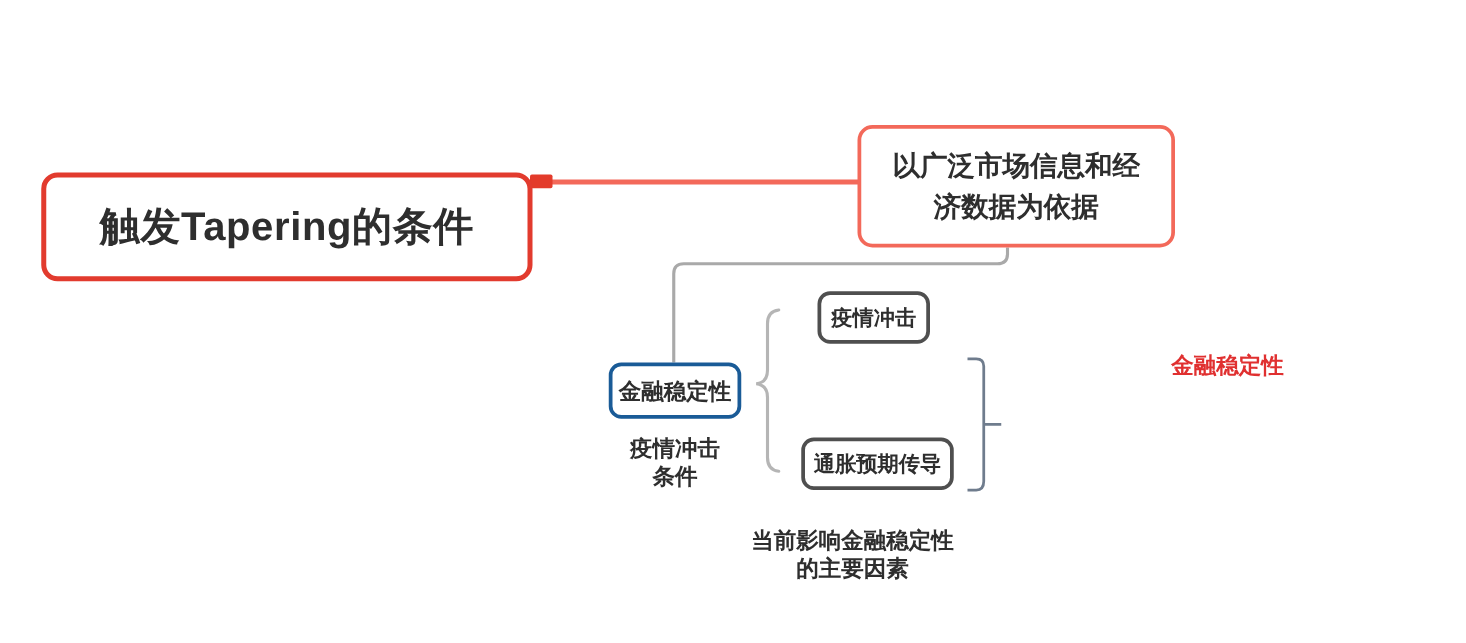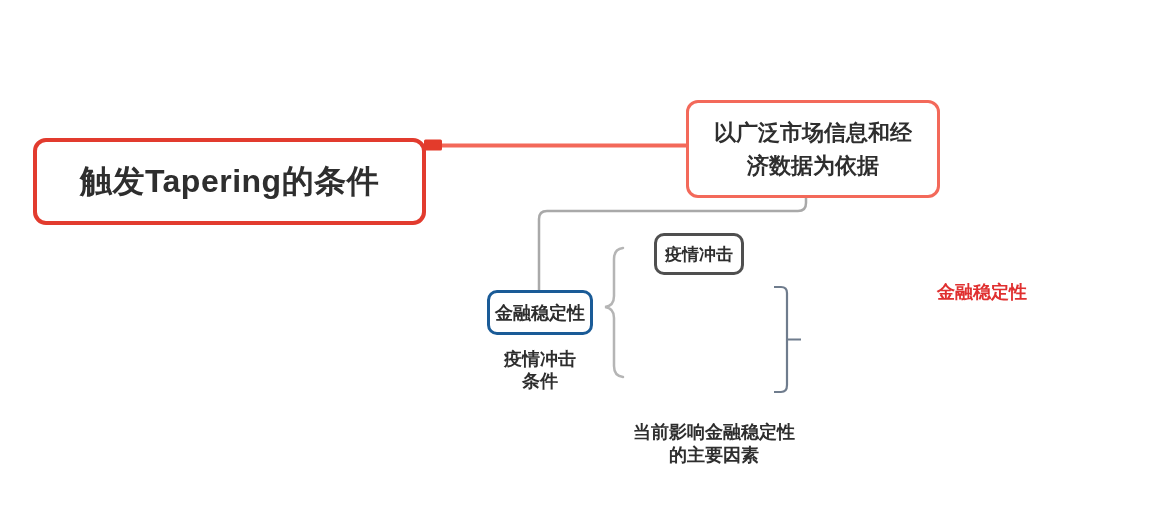--- a/index.html
+++ b/index.html
@@ -47,21 +47,21 @@
     border:3px solid var(--stability-border);border-radius:10px;
     font-size:18px;
   }
   .stability-caption{left:479px;top:346px;width:122px;height:48px;font-size:18px;line-height:1.25;}
   .item-node{
     border:3px solid var(--item-border);border-radius:10px;font-size:17px;
   }
   .item-0{left:641px;top:233px;width:90px;height:42px;margin-left:13px;}
   .item-1{left:641px;top:291px;width:90px;height:42px;}
   .item-2{left:641px;top:350px;width:122px;height:42px;}
-  .factors-caption{left:614px;top:419px;width:200px;height:50px;font-size:18px;line-height:1.3;}
+  .factors-caption{left:582px;top:419px;width:200px;height:50px;font-size:18px;line-height:1.3;}
   .prediction-label{left:882px;top:280px;width:200px;height:24px;font-size:18px;color:var(--accent-text);}
   .prediction-node{
     left:812px;top:321px;width:331px;height:41px;
     border:2.5px solid var(--prediction-border);border-radius:12px;
     font-size:17px;font-weight:600;
   }
   .stroke-branch{stroke:var(--branch-line);stroke-width:4;fill:none;}
   .fill-handle{fill:var(--branch-handle);}
   .stroke-connector{stroke:var(--connector);stroke-width:2.5;fill:none;}
   .stroke-brace{stroke:var(--brace);stroke-width:2.5;fill:none;stroke-linecap:round;}
@@ -87,20 +87,21 @@
 济数据为依据</div>
 
   <div class="node stability-node">金融稳定性</div>
 
   <div class="floating-label stability-caption">疫情冲击
 条件</div>
 
   <div class="node item-node item-0">疫情冲击</div>
 
 
+  <div class="node item-node item-2">通胀预期传导</div>
 
   <div class="floating-label factors-caption">当前影响金融稳定性
 的主要因素</div>
 
   <div class="floating-label prediction-label">金融稳定性</div>
 
 
 </div>
 
 </body></html>

